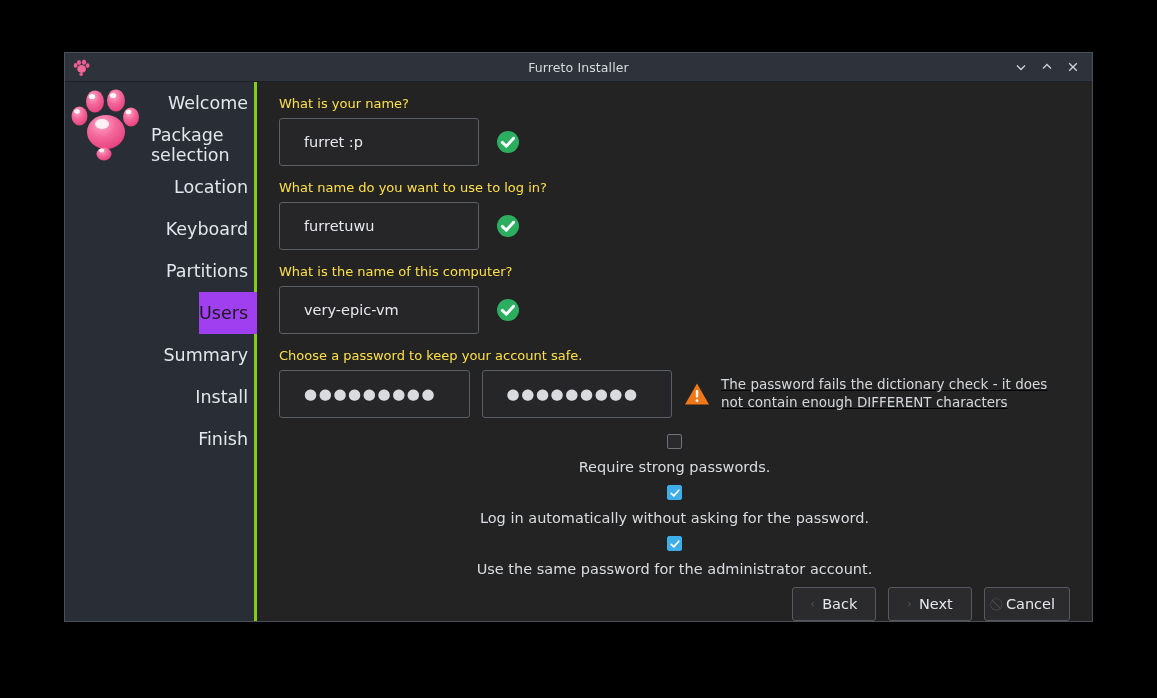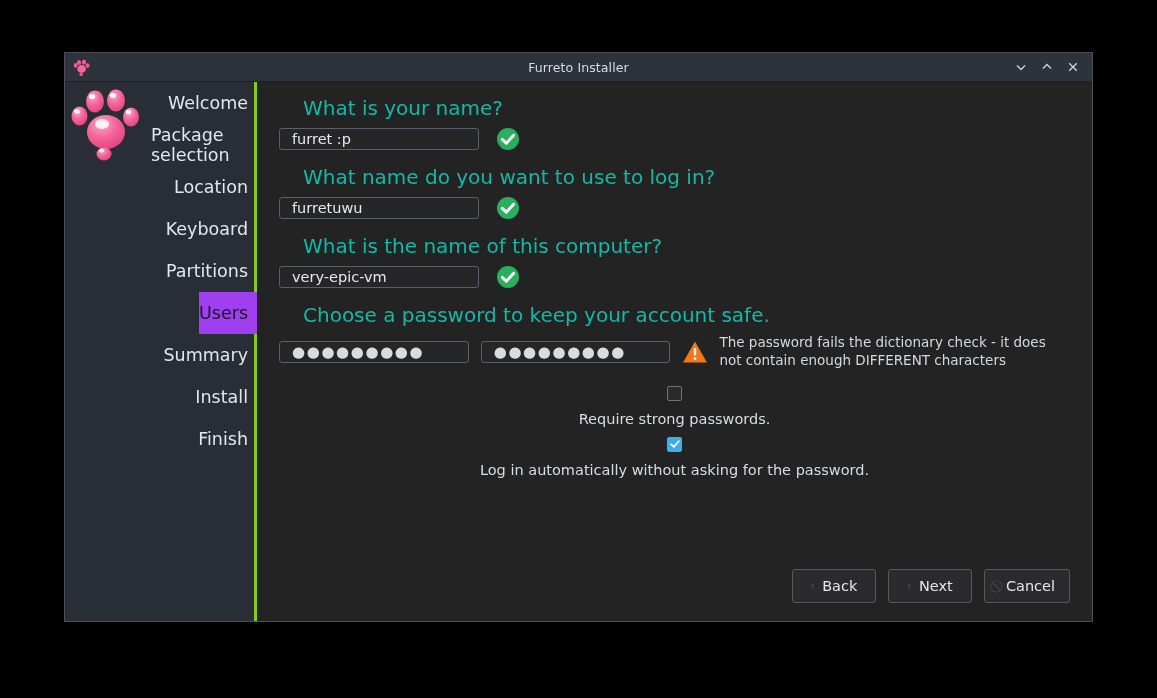--- a/index.html
+++ b/index.html
@@ -143,59 +143,59 @@
     flex: 1 1 auto;
     background: #232323;
     position: relative;
     padding: 14px 22px 0 22px;
     box-sizing: border-box;
     display: flex;
     flex-direction: column;
     min-width: 0;
   }
   .field-label {
-    font-size: 20px;
-    color: #14b8a6;
+    font-size: 13px;
+    color: #fde047;
     margin-bottom: 7px;
-    margin-left: 24px;
   }
   .field-row {
     display: flex;
     align-items: center;
     gap: 17px;
     margin-bottom: 14px;
   }
   .txt-input {
     width: 200px;
-    height: 22px;
+    height: 48px;
     background: #262629;
     border: 1px solid #5b5f66;
     border-radius: 3px;
     color: #e6e8eb;
     font-size: 14.5px;
     font-family: "DejaVu Sans", "Liberation Sans", sans-serif;
-    padding: 0 12px;
+    padding: 0 24px;
     box-sizing: border-box;
     outline: none;
   }
   .pw-dots {
     letter-spacing: 1.6px;
     font-size: 15px;
     color: #d9dbdf;
     display: flex;
     align-items: center;
   }
   .ok-badge {
     width: 24px; height: 24px;
     flex: 0 0 auto;
   }
   .warn-row {
     display: flex;
     align-items: center;
     gap: 11px;
+    text-decoration: underline;
   }
   .warn-ico { width: 26px; height: 24px; flex: 0 0 auto; }
   .warn-text {
     font-size: 13.5px;
     line-height: 1.33;
     color: #d5d8dc;
     max-width: 375px;
   }
   .pw-wrap { display:flex; align-items:center; gap: 12px; margin-bottom: 16px; }
 
@@ -422,20 +422,28 @@
         <span class="cb-label">Require strong passwords.</span>
       </div>
       <div class="cb-row">
         <span class="cb on">
           <svg width="12" height="12" viewBox="0 0 12 12" fill="none" stroke="#ffffff" stroke-width="1.7" stroke-linecap="round" stroke-linejoin="round">
             <polyline points="2.2,6.3 4.8,8.9 9.8,3.2"></polyline>
           </svg>
         </span>
         <span class="cb-label">Log in automatically without asking for the password.</span>
       </div>
+      <div class="cb-row">
+        <span class="cb on">
+          <svg width="12" height="12" viewBox="0 0 12 12" fill="none" stroke="#ffffff" stroke-width="1.7" stroke-linecap="round" stroke-linejoin="round">
+            <polyline points="2.2,6.3 4.8,8.9 9.8,3.2"></polyline>
+          </svg>
+        </span>
+        <span class="cb-label">Use the same password for the administrator account.</span>
+      </div>
 
       <div id="main-footer">
         <div class="btn">
           <span class="gly">‹</span>
           <span>Back</span>
         </div>
         <div class="btn">
           <span class="gly">›</span>
           <span>Next</span>
         </div>

